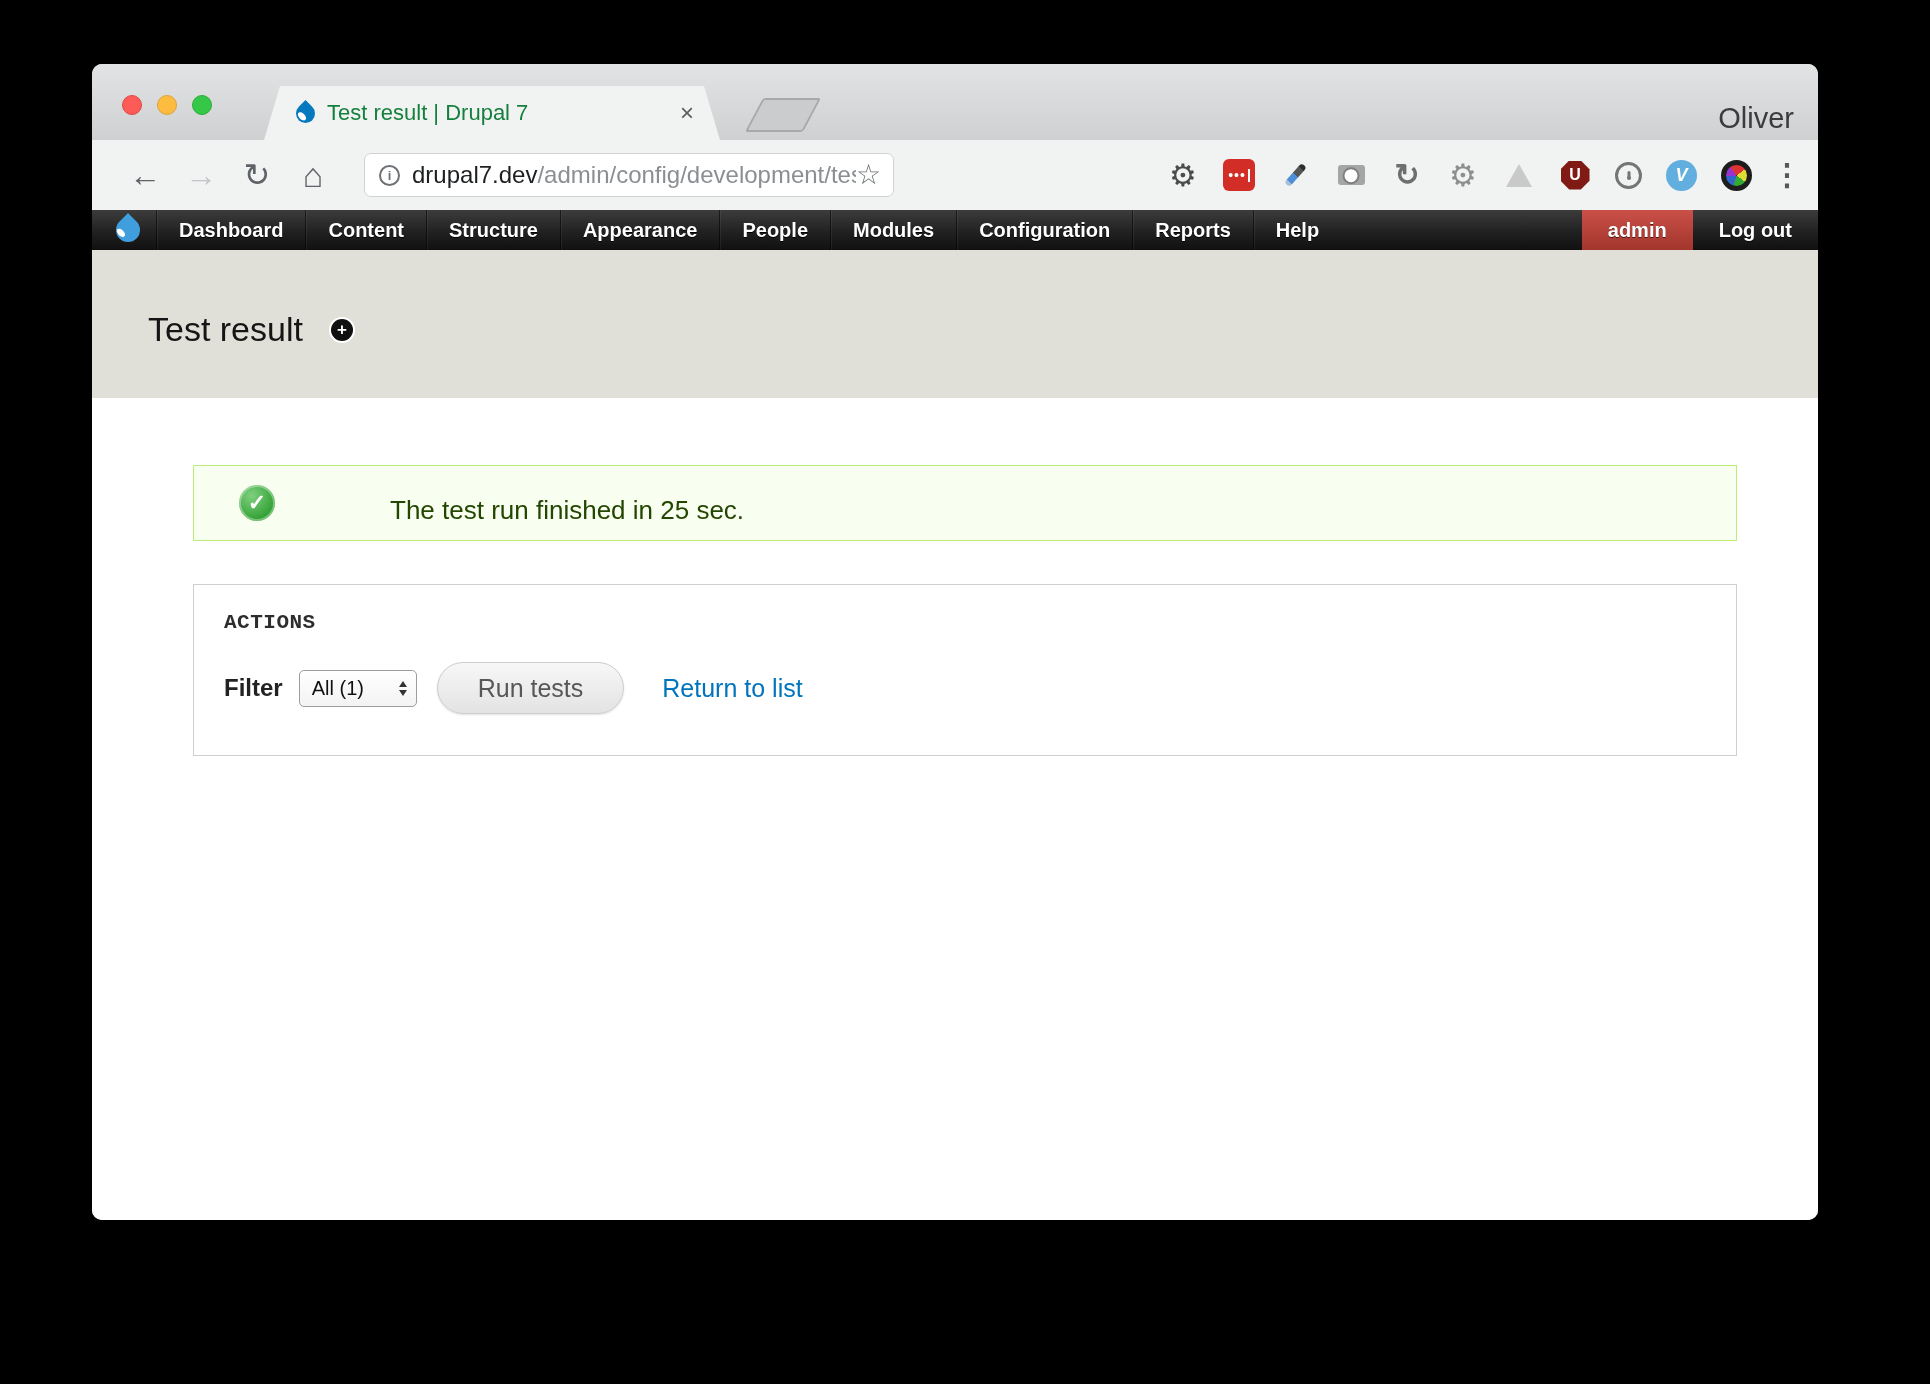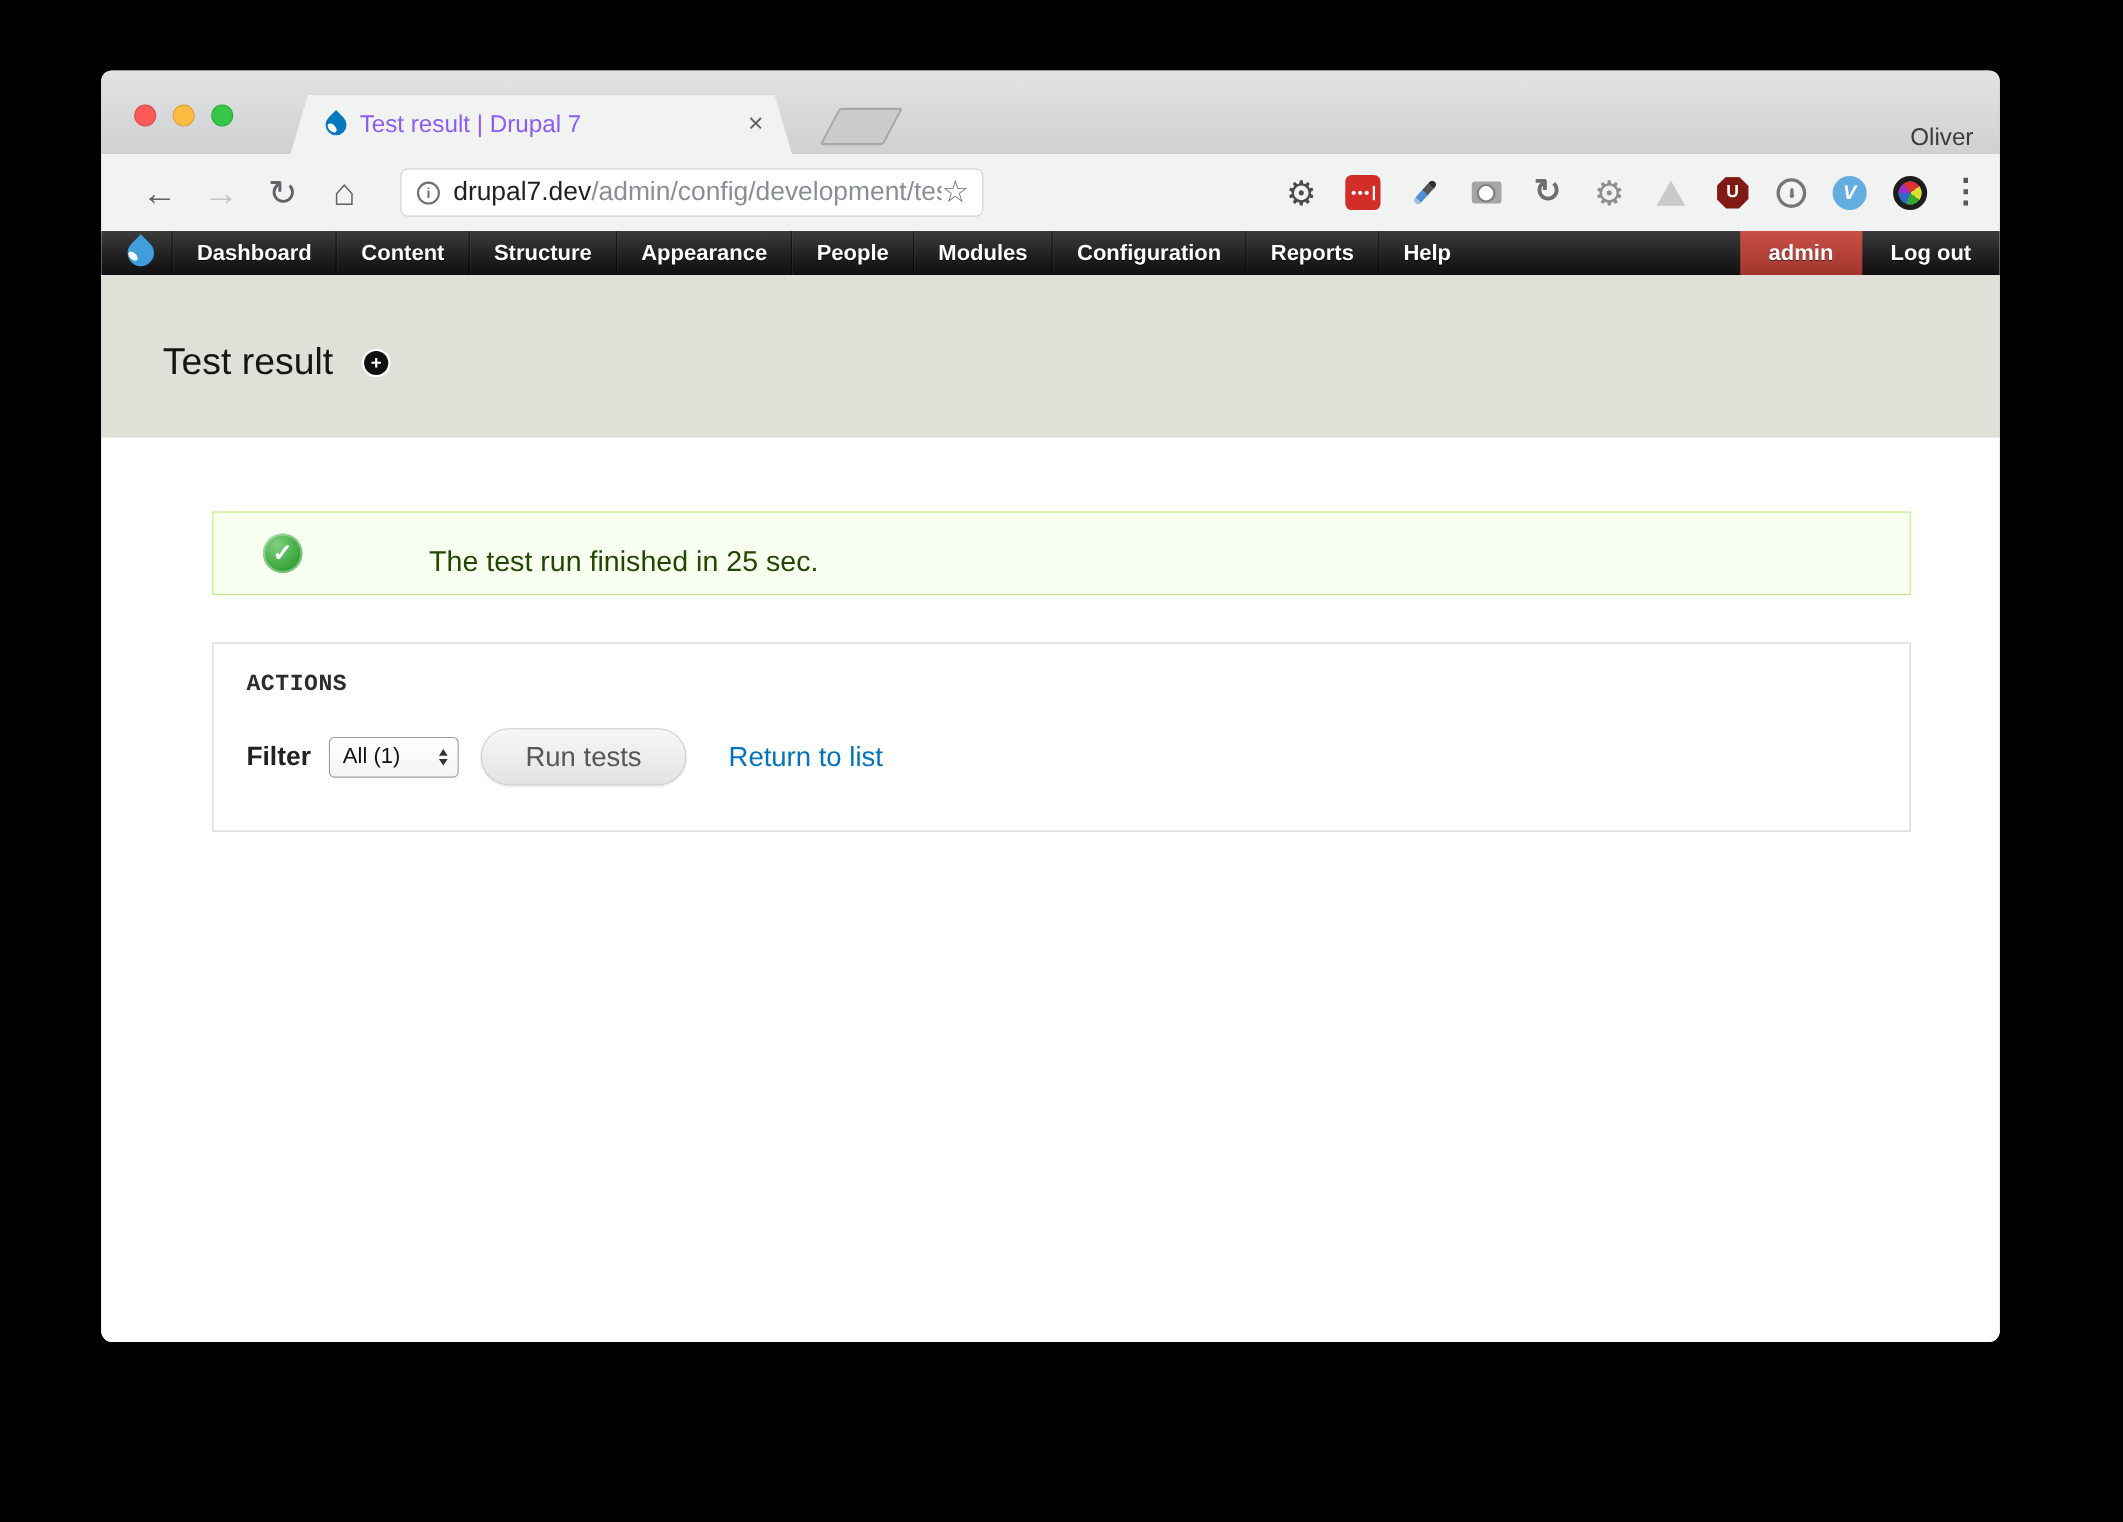--- a/index.html
+++ b/index.html
@@ -10,24 +10,24 @@
   .window{position:absolute;left:92px;top:64px;width:1726px;height:1156px;border-radius:10px;overflow:hidden;background:#fff;box-shadow:0 24px 70px rgba(0,0,0,.65);display:flex;flex-direction:column;}
 
   
   .titlebar{position:relative;height:76px;flex:0 0 76px;background:linear-gradient(#e2e3e4,#cfd0d1);}
   .lights{position:absolute;left:30px;top:31px;display:flex;gap:15px;}
   .light{width:20px;height:20px;border-radius:50%;}
   .light.red{background:#fc5b57;border:1px solid #df4744;}
   .light.yellow{background:#fdbc40;border:1px solid #dea23a;}
   .light.green{background:#34c748;border:1px solid #2aad3c;}
   .tab{position:absolute;left:172px;bottom:0;width:456px;height:54px;background:#f1f2f2;clip-path:polygon(0 100%,16px 0,calc(100% - 16px) 0,100% 100%);display:flex;align-items:center;padding:0 26px 0 32px;filter:drop-shadow(0 0 1px #9b9b9b);}
-  .tab-title{flex:1;margin-left:12px;font-size:22px;color:#8b5cf6;white-space:nowrap;overflow:hidden;}
+  .tab-title{flex:1;margin-left:12px;font-size:22px;color:#15803d;white-space:nowrap;overflow:hidden;}
   .tab-close{font-size:24px;color:#5f5f5f;line-height:1;}
   .newtab{position:absolute;left:662px;top:34px;width:58px;height:34px;background:#cbcccd;border:2px solid #a6a8a9;border-radius:3px;transform:skewX(-28deg);}
-  .profile-name{position:absolute;right:24px;top:48px;font-size:22px;color:#3c3c3c;}
+  .profile-name{position:absolute;right:24px;top:38px;font-size:29px;color:#3c3c3c;}
 
   .drupal-drop{position:relative;width:19px;height:19px;background:#0678be;border-radius:0 50% 50% 50%;transform:rotate(45deg);flex:0 0 auto;}
   .drupal-drop::after{content:"";position:absolute;left:4px;bottom:2px;width:10px;height:6px;background:#fff;border-radius:50% 50% 50% 50%;}
   .drupal-drop.logo{width:24px;height:24px;background:#3f9edb;}
 
   
   .toolbar{height:70px;flex:0 0 70px;background:#f1f2f2;display:flex;align-items:center;padding:0 22px 0 34px;}
   .navbtn{width:38px;text-align:center;font-size:32px;line-height:1;color:#5f6368;flex:0 0 auto;margin-right:18px;}
   .navbtn.disabled{color:#c3c6c9;}
   .navbtn.home{font-size:34px;}

